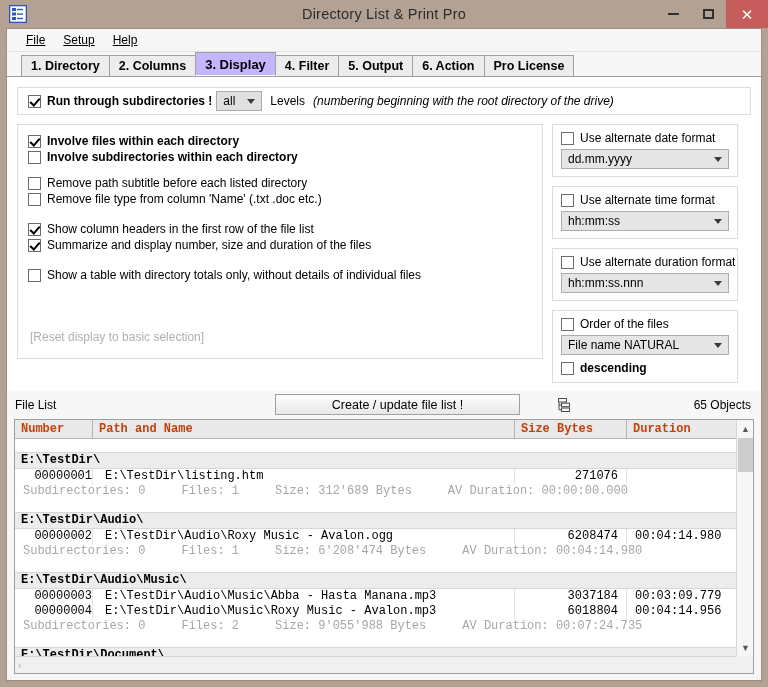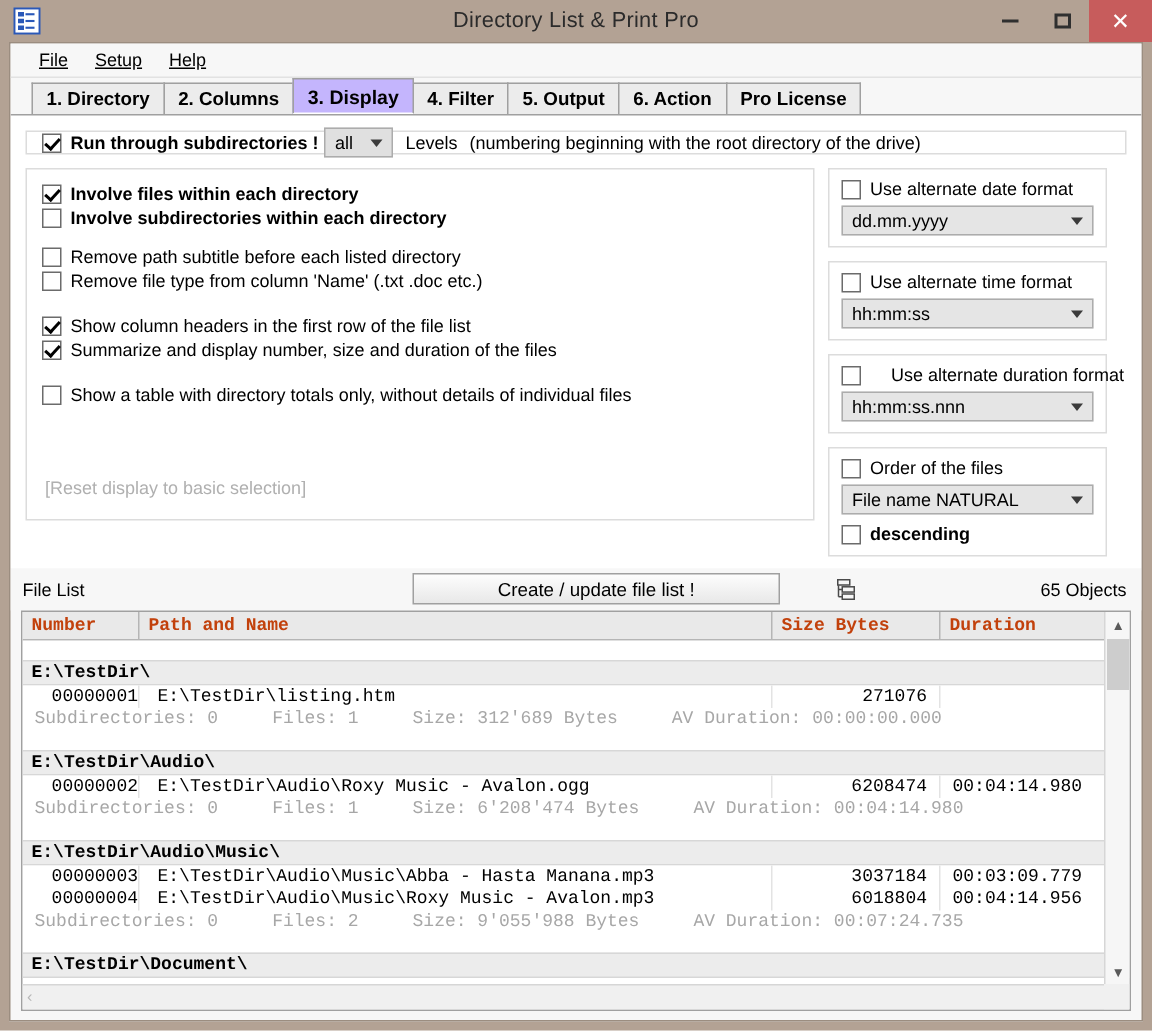--- a/index.html
+++ b/index.html
@@ -146,21 +146,21 @@
     position: relative;
   }
 
   .group-box {
     border: 1px solid #dcdcdc;
     background: #ffffff;
     box-sizing: border-box;
   }
 
   #subdir-bar {
-    height: 16px;
+    height: 28px;
     display: flex;
     align-items: center;
     padding: 0 10px;
     box-sizing: border-box;
     margin-bottom: 9px;
   }
 
   .cols {
     display: flex;
     gap: 9px;
@@ -447,21 +447,21 @@
       <div id="subdir-bar" class="group-box">
         <div class="chk-row" style="margin-bottom:0;">
           <span class="chk checked"></span>
           <span class="chk-label bold">Run through subdirectories !</span>
         </div>
         <div class="combo" id="levels-combo">
           <span>all</span>
           <span class="arrow"></span>
         </div>
         <span id="levels-note">Levels</span>
-        <span id="levels-note" style="margin-left:8px;">(numbering beginning with the root directory of the drive)</span>
+        <span id="levels-note" style="margin-left:8px;font-style:italic;">(numbering beginning with the root directory of the drive)</span>
       </div>
 
       <div class="cols">
 
         <div id="left-options" class="group-box">
           <div class="chk-row">
             <span class="chk checked"></span>
             <span class="chk-label bold">Involve files within each directory</span>
           </div>
           <div class="chk-row">
@@ -519,21 +519,21 @@
               <span class="chk"></span>
               <span class="chk-label">Use alternate time format</span>
             </div>
             <div class="combo right-combo">
               <span>hh:mm:ss</span>
               <span class="arrow"></span>
             </div>
           </div>
 
           <div class="group-box right-box">
-            <div class="chk-row" style="margin-bottom:0;gap:14px;">
+            <div class="chk-row" style="margin-bottom:0;">
               <span class="chk"></span>
               <span class="chk-label">Use alternate duration format</span>
             </div>
             <div class="combo right-combo">
               <span>hh:mm:ss.nnn</span>
               <span class="arrow"></span>
             </div>
           </div>
 
           <div class="group-box right-box">

